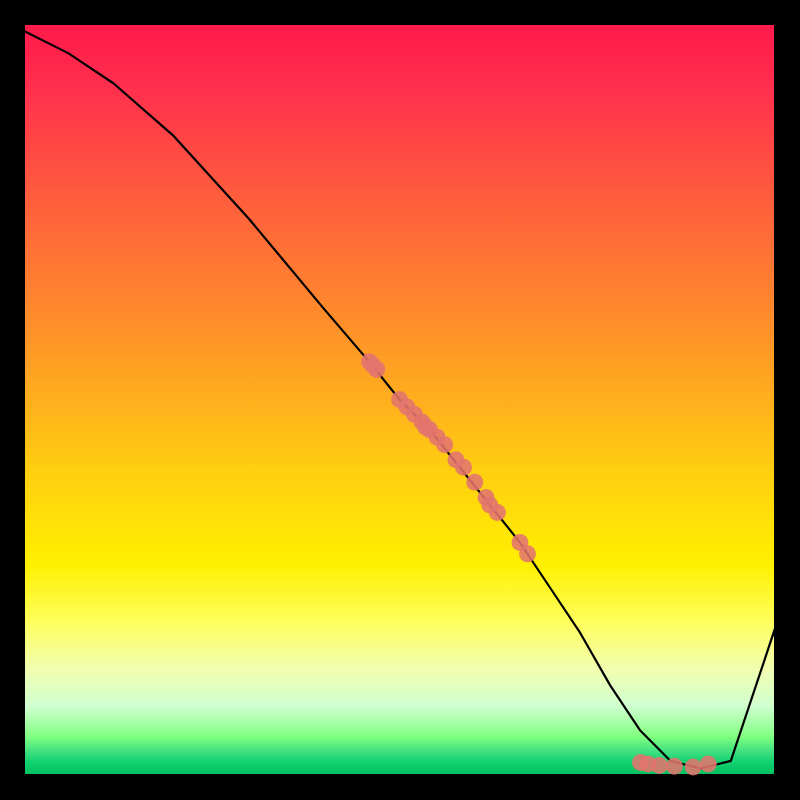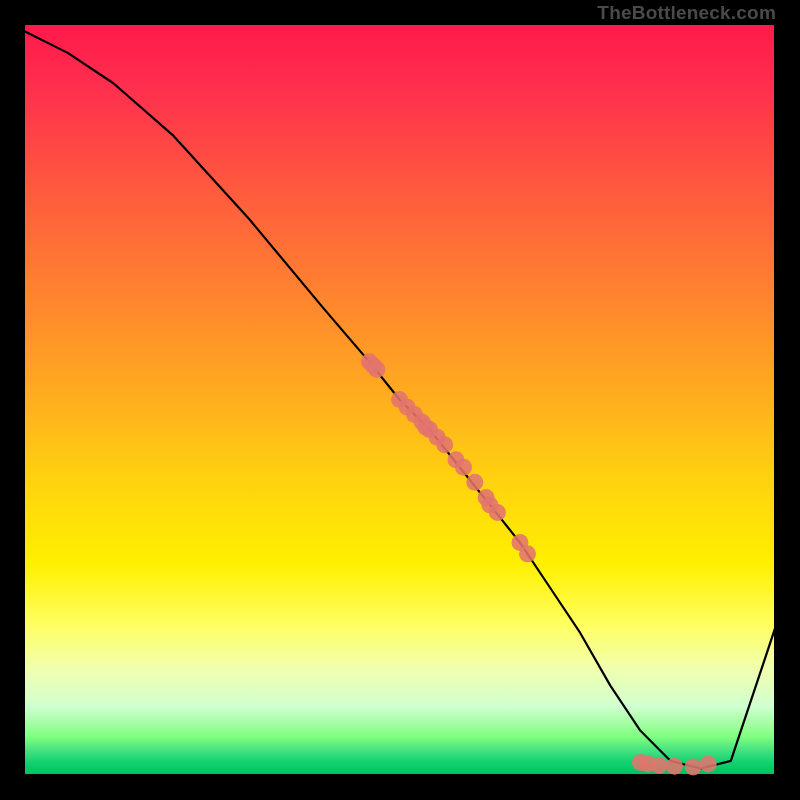--- a/index.html
+++ b/index.html
@@ -97,21 +97,20 @@
 
 <div class="chart-container">
 
   <div class="top-black"></div>
   <div class="left-black"></div>
   <div class="right-black"></div>
   <div class="bottom-black"></div>
 
   <div class="plot-area"></div>
 
-  <div class="watermark">TheBottleneck.com</div>
 
   <svg class="overlay" viewBox="0 0 753 753" preserveAspectRatio="none">
     <path id="curve-path" fill="none" stroke="#000" stroke-width="2.2" stroke-linejoin="round" stroke-linecap="round" d="M0.00 7.53 L45.18 30.12 L90.36 60.24 L150.60 112.95 L225.90 195.78 L301.20 286.14 L346.38 338.85 L376.50 376.50 L406.62 406.62 L436.74 444.27 L466.86 481.92 L496.98 519.57 L527.10 564.75 L557.22 609.93 L587.34 662.64 L617.46 707.82 L647.58 737.94 L677.70 745.47 L707.82 737.94 L753.00 602.40"></path>
     <g id="marker-group">
         <circle cx="346.38" cy="338.85" r="8.5" fill="#e2746e" fill-opacity="0.88"></circle>
         <circle cx="353.91" cy="346.38" r="8.5" fill="#e2746e" fill-opacity="0.88"></circle>
         <circle cx="350.15" cy="342.61" r="8.5" fill="#e2746e" fill-opacity="0.88"></circle>
         <circle cx="376.50" cy="376.50" r="8.5" fill="#e2746e" fill-opacity="0.88"></circle>
         <circle cx="384.03" cy="384.03" r="8.5" fill="#e2746e" fill-opacity="0.88"></circle>
         <circle cx="391.56" cy="391.56" r="8.5" fill="#e2746e" fill-opacity="0.88"></circle>

